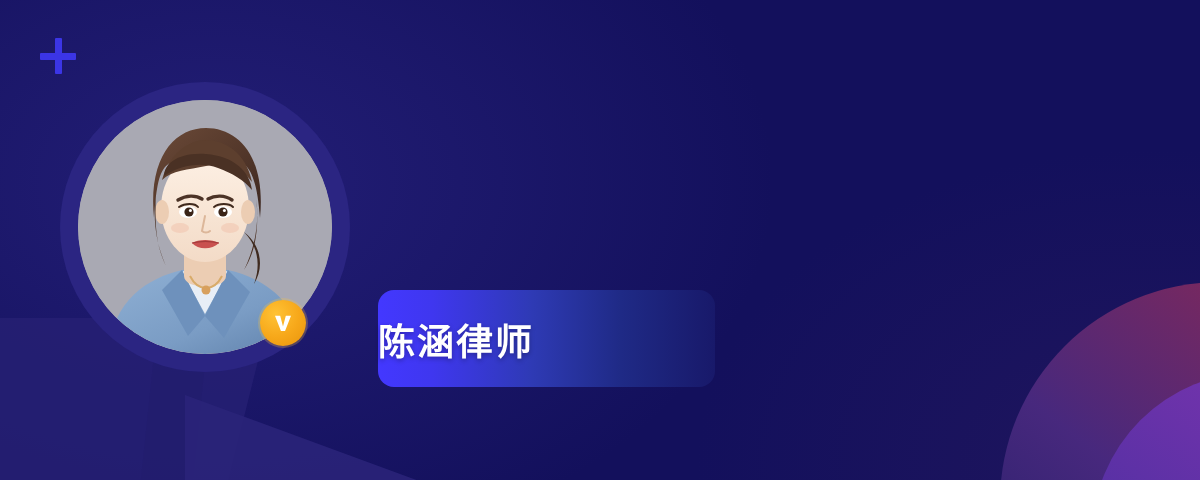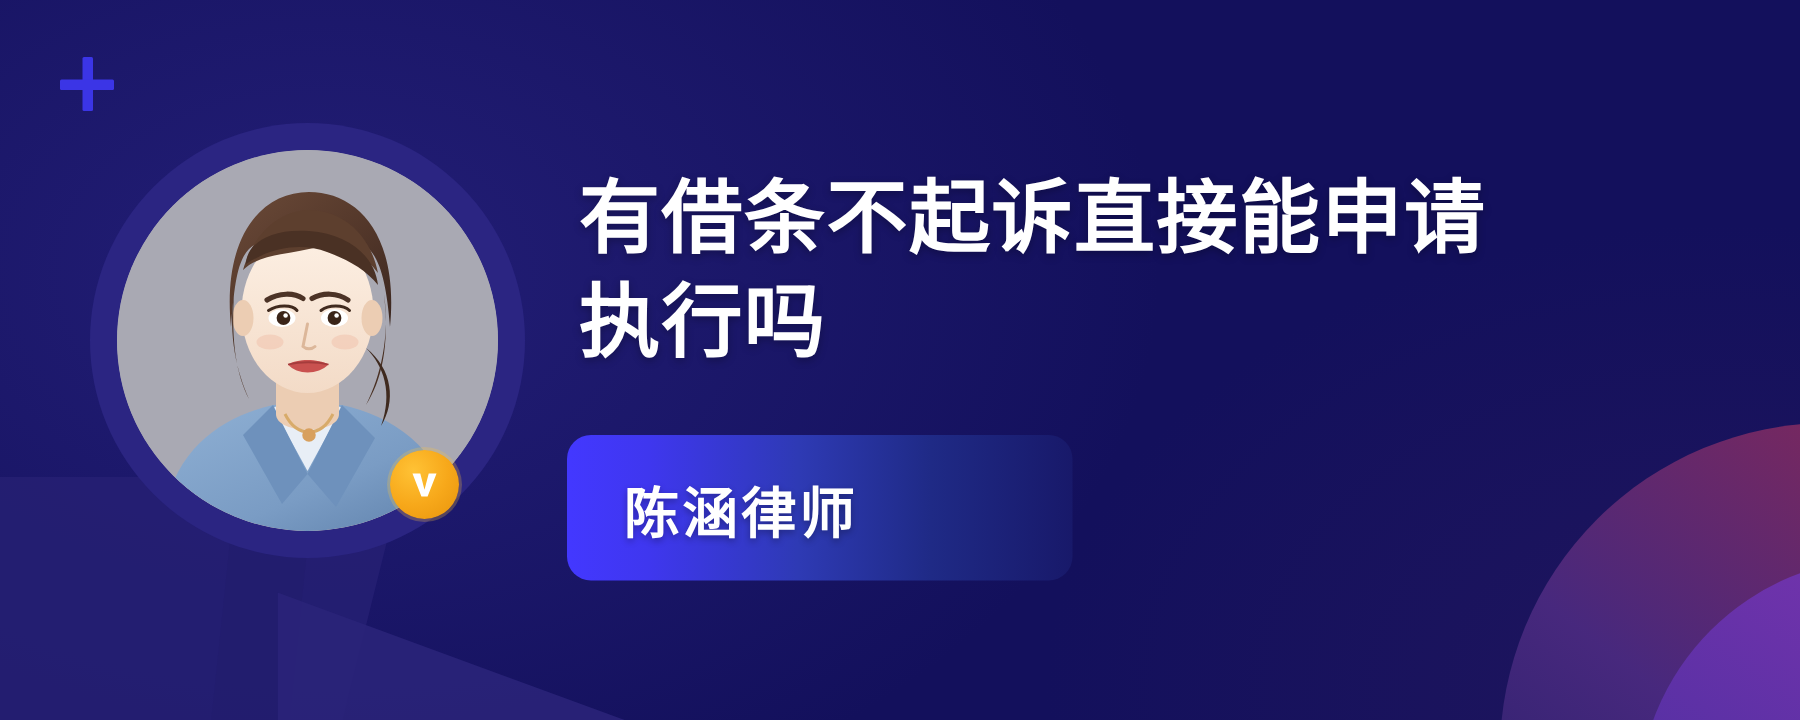--- a/index.html
+++ b/index.html
@@ -172,21 +172,20 @@
     left:378px;
     top:290px;
     width:337px;
     height:97px;
     border-radius:16px;
     background:linear-gradient(90deg,#4338ff 0%,#3f37ef 16%,#2e3ab4 46%,#1f2a86 72%,#18196a 100%);
     display:flex;
     align-items:center;
   }
   .name-badge-text{
-    margin-left:38px;
     color:#ffffff;
     font-size:37px;
     font-weight:700;
     letter-spacing:2px;
     text-shadow:0 2px 5px rgba(0,0,0,.3);
     text-align:center;
   }
 </style>
 </head>
 <body>
@@ -280,22 +279,18 @@
       </svg>
     </div>
 
     <div class="verified-badge">
       <svg viewBox="0 0 24 24" xmlns="http://www.w3.org/2000/svg" aria-hidden="true">
         <path d="M4.6 5.2 L9.4 5.2 L12 15.2 L14.6 5.2 L19.4 5.2 L13.9 19.4 L10.1 19.4 Z" fill="#ffffff"></path>
       </svg>
     </div>
   </div>
 
-  <div class="content">
-    <h1 class="headline">有借条不起诉直接能申请
-执行吗</h1>
-  </div>
 
   <div class="name-badge">
     <span class="name-badge-text">陈涵律师</span>
   </div>
 
 </div>
 
 </body></html>

